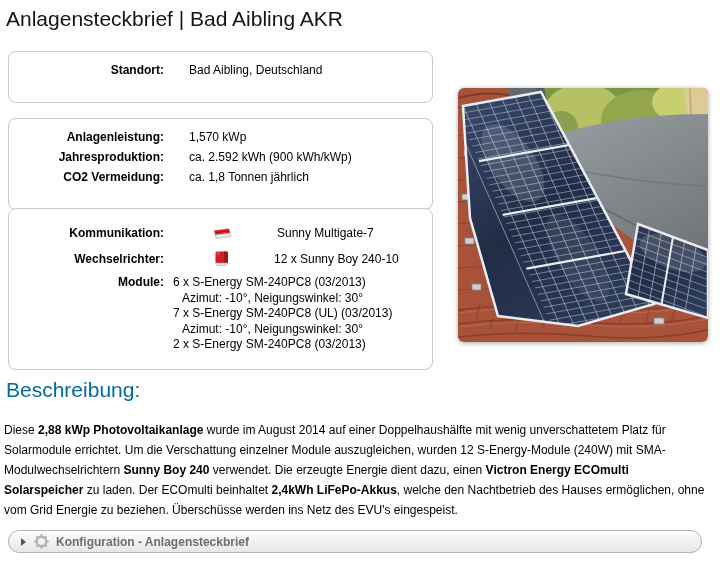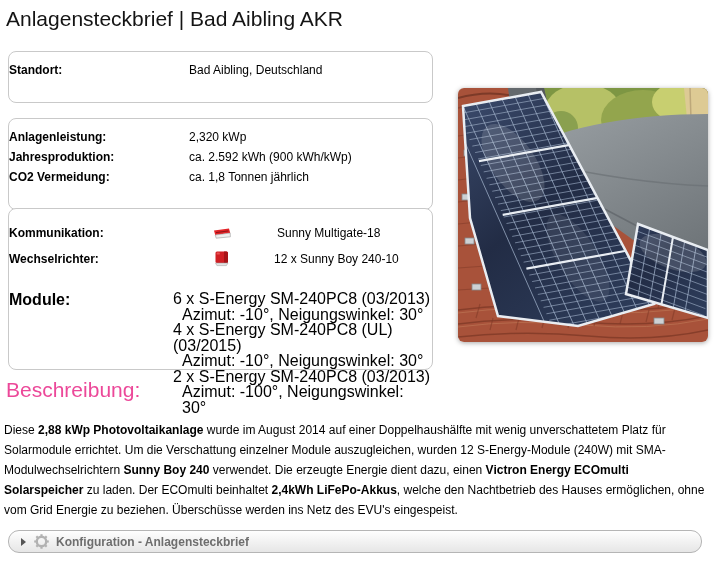--- a/index.html
+++ b/index.html
@@ -14,36 +14,36 @@
   }
   .infobox{
     position:absolute;left:8px;width:425px;box-sizing:border-box;
     border:1px solid #c9c9c9;border-radius:8px;background:#fff;
   }
   #box-location{top:51px;height:52px;padding-top:8px;}
   #box-performance{top:118px;height:92px;padding-top:8px;}
   #box-devices{top:208px;height:162px;padding-top:11px;}
   .row{display:flex;line-height:21px;font-size:12px;}
   #box-performance .row{line-height:20px;}
-  .lbl{width:155px;flex:none;font-weight:bold;}
+  .lbl{width:155px;flex:none;text-align:right;font-weight:bold;}
   .val{margin-left:25px;}
   .devrow{display:flex;align-items:center;font-size:12px;height:25px;gap:40px;}
   .devrow.tall{height:27px;}
   .devicon{flex:none;margin-left:9px;margin-right:4px;display:block;}
-  .modrow{display:flex;font-size:16px;margin-top:19px;}
+  .modrow{display:flex;font-size:12px;margin-top:3px;}
   .modlines{margin-left:9px;line-height:15.5px;}
   .modlines .indent{padding-left:9px;}
   .photo{
     position:absolute;left:458px;top:88px;width:250px;height:254px;
     border-radius:6px;overflow:hidden;box-shadow:0 1px 5px rgba(0,0,0,0.35);
   }
   .photo svg{display:block;}
   .desc-heading{
     position:absolute;left:6px;top:378px;margin:0;
-    font-size:21px;font-weight:400;color:#ec4899;
+    font-size:21px;font-weight:400;color:#0369a1;
   }
   .desc{
     position:absolute;left:4px;top:420px;width:707px;margin:0;
     font-size:12px;line-height:20px;color:#000;
   }
   .desc b{font-weight:bold;}
   .confbar{
     position:absolute;left:8px;top:530px;width:694px;height:23px;box-sizing:border-box;
     border:1px solid #b5b5b5;border-radius:11px;
     background:linear-gradient(#fefefe,#e6e6e6);
@@ -64,61 +64,60 @@
 <div class="infobox" id="box-location">
   <div class="row">
     <span class="lbl">Standort:</span>
     <span class="val">Bad Aibling, Deutschland</span>
   </div>
 </div>
 
 <div class="infobox" id="box-performance">
   <div class="row">
     <span class="lbl">Anlagenleistung:</span>
-    <span class="val">2,320 kWp</span>
+    <span class="val">1,570 kWp</span>
   </div>
   <div class="row">
     <span class="lbl">Jahresproduktion:</span>
     <span class="val">ca. 2.592 kWh (900 kWh/kWp)</span>
   </div>
   <div class="row">
     <span class="lbl">CO2 Vermeidung:</span>
     <span class="val">ca. 1,8 Tonnen jährlich</span>
   </div>
 </div>
 
 <div class="infobox" id="box-devices">
   <div class="devrow">
     <span class="lbl">Kommunikation:</span>
     <svg class="devicon" width="20" height="13" viewBox="0 0 20 13">
       <polygon points="1,4.5 16,2.5 17.2,7 2.2,9" fill="#e32227"></polygon>
       <line x1="3" y1="6.6" x2="15.4" y2="4.9" stroke="#8d1417" stroke-width="1"></line>
       <polygon points="2.2,9 17.2,7 17.4,10.8 3.2,12.2" fill="#efefef" stroke="#9a9a9a" stroke-width="0.6"></polygon>
     </svg>
-    <span>Sunny Multigate-18</span>
+    <span>Sunny Multigate-7</span>
   </div>
   <div class="devrow tall">
     <span class="lbl">Wechselrichter:</span>
     <svg class="devicon" width="17" height="17" viewBox="0 0 17 17">
       <rect x="2.5" y="1.5" width="12.5" height="11.5" rx="1.5" fill="#d01f24"></rect>
       <path d="M11,1.5 h2.5 a1.5,1.5 0 0 1 1.5,1.5 v8.5 a1.5,1.5 0 0 1 -1.5,1.5 H11 Z" fill="#a81317"></path>
       <rect x="3.6" y="2.6" width="3.2" height="2" rx="0.6" fill="#ee5c5c" opacity="0.85"></rect>
       <polygon points="2.5,13 15,13 13.4,15.6 3.9,15.6" fill="#e3e3e3" stroke="#9a9a9a" stroke-width="0.5"></polygon>
     </svg>
     <span>12 x Sunny Boy 240-10</span>
   </div>
   <div class="modrow">
     <span class="lbl">Module:</span>
     <div class="modlines">
       <div>6 x S-Energy SM-240PC8 (03/2013)</div>
       <div class="indent">Azimut: -10°, Neigungswinkel: 30°</div>
-      <div>4 x S-Energy SM-240PC8 (UL) (03/2015)</div>
+      <div>7 x S-Energy SM-240PC8 (UL) (03/2013)</div>
       <div class="indent">Azimut: -10°, Neigungswinkel: 30°</div>
       <div>2 x S-Energy SM-240PC8 (03/2013)</div>
-      <div class="indent">Azimut: -100°, Neigungswinkel: 30°</div>
     </div>
   </div>
 </div>
 
 <div class="photo">
   <svg width="250" height="254" viewBox="0 0 250 254">
     <defs>
       <linearGradient id="metal" x1="0" y1="0" x2="0.55" y2="1">
         <stop offset="0" stop-color="#9ba1a5"></stop>
           <stop offset="1" stop-color="#6e7478"></stop>

